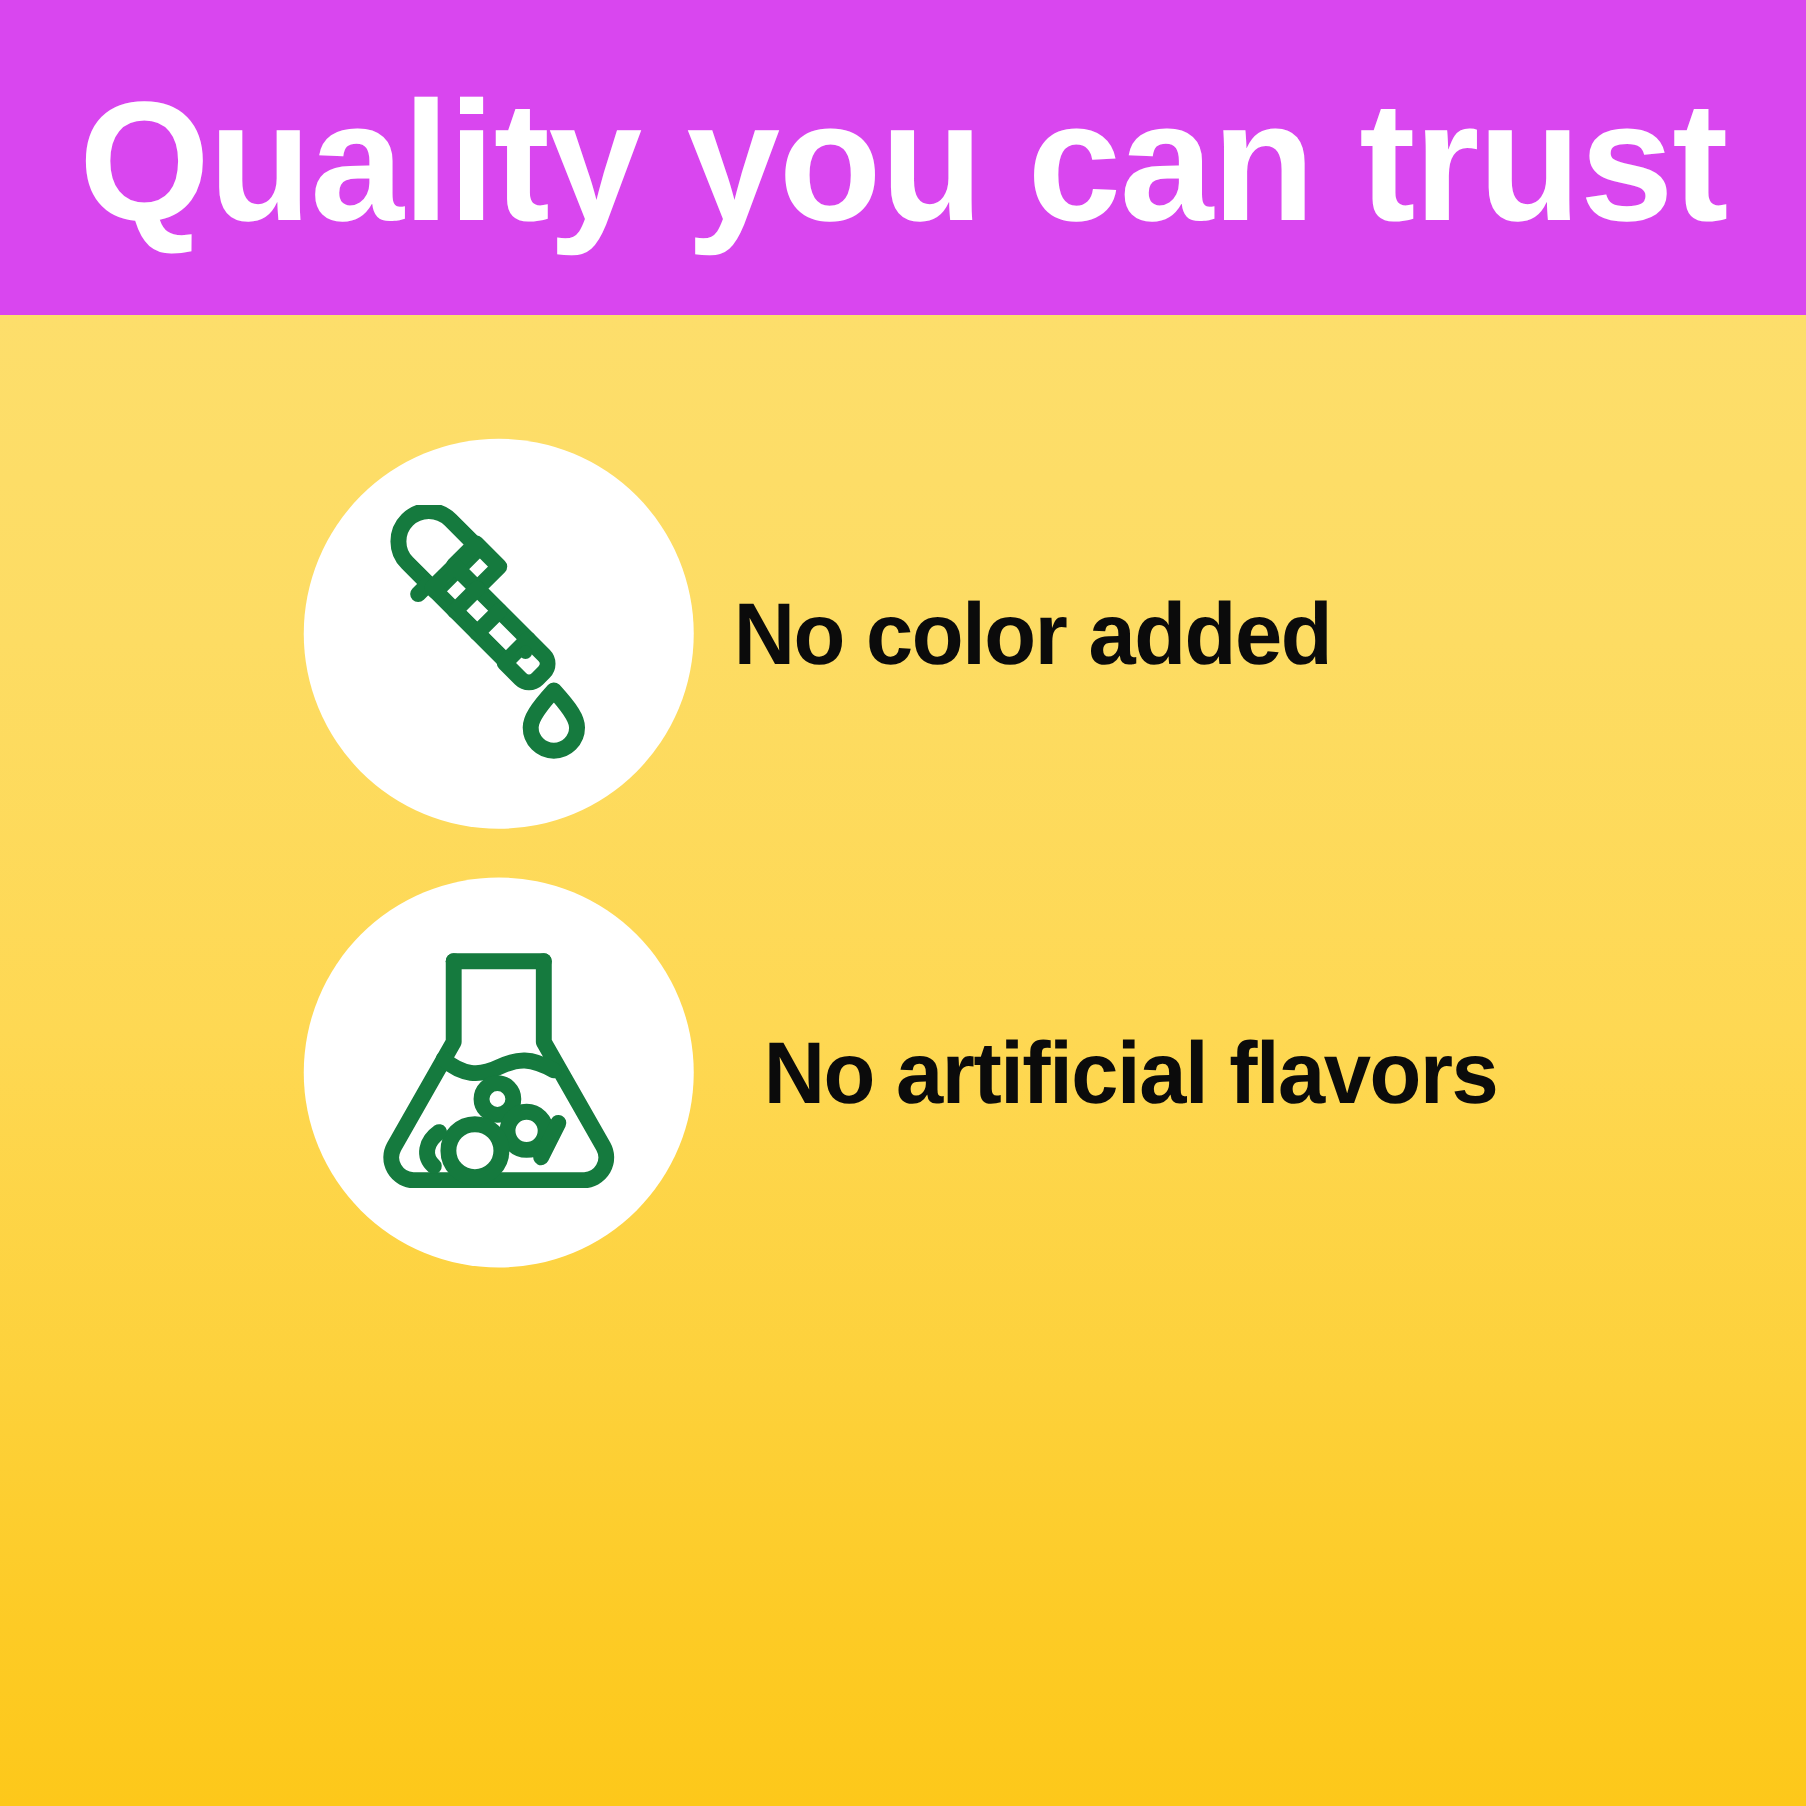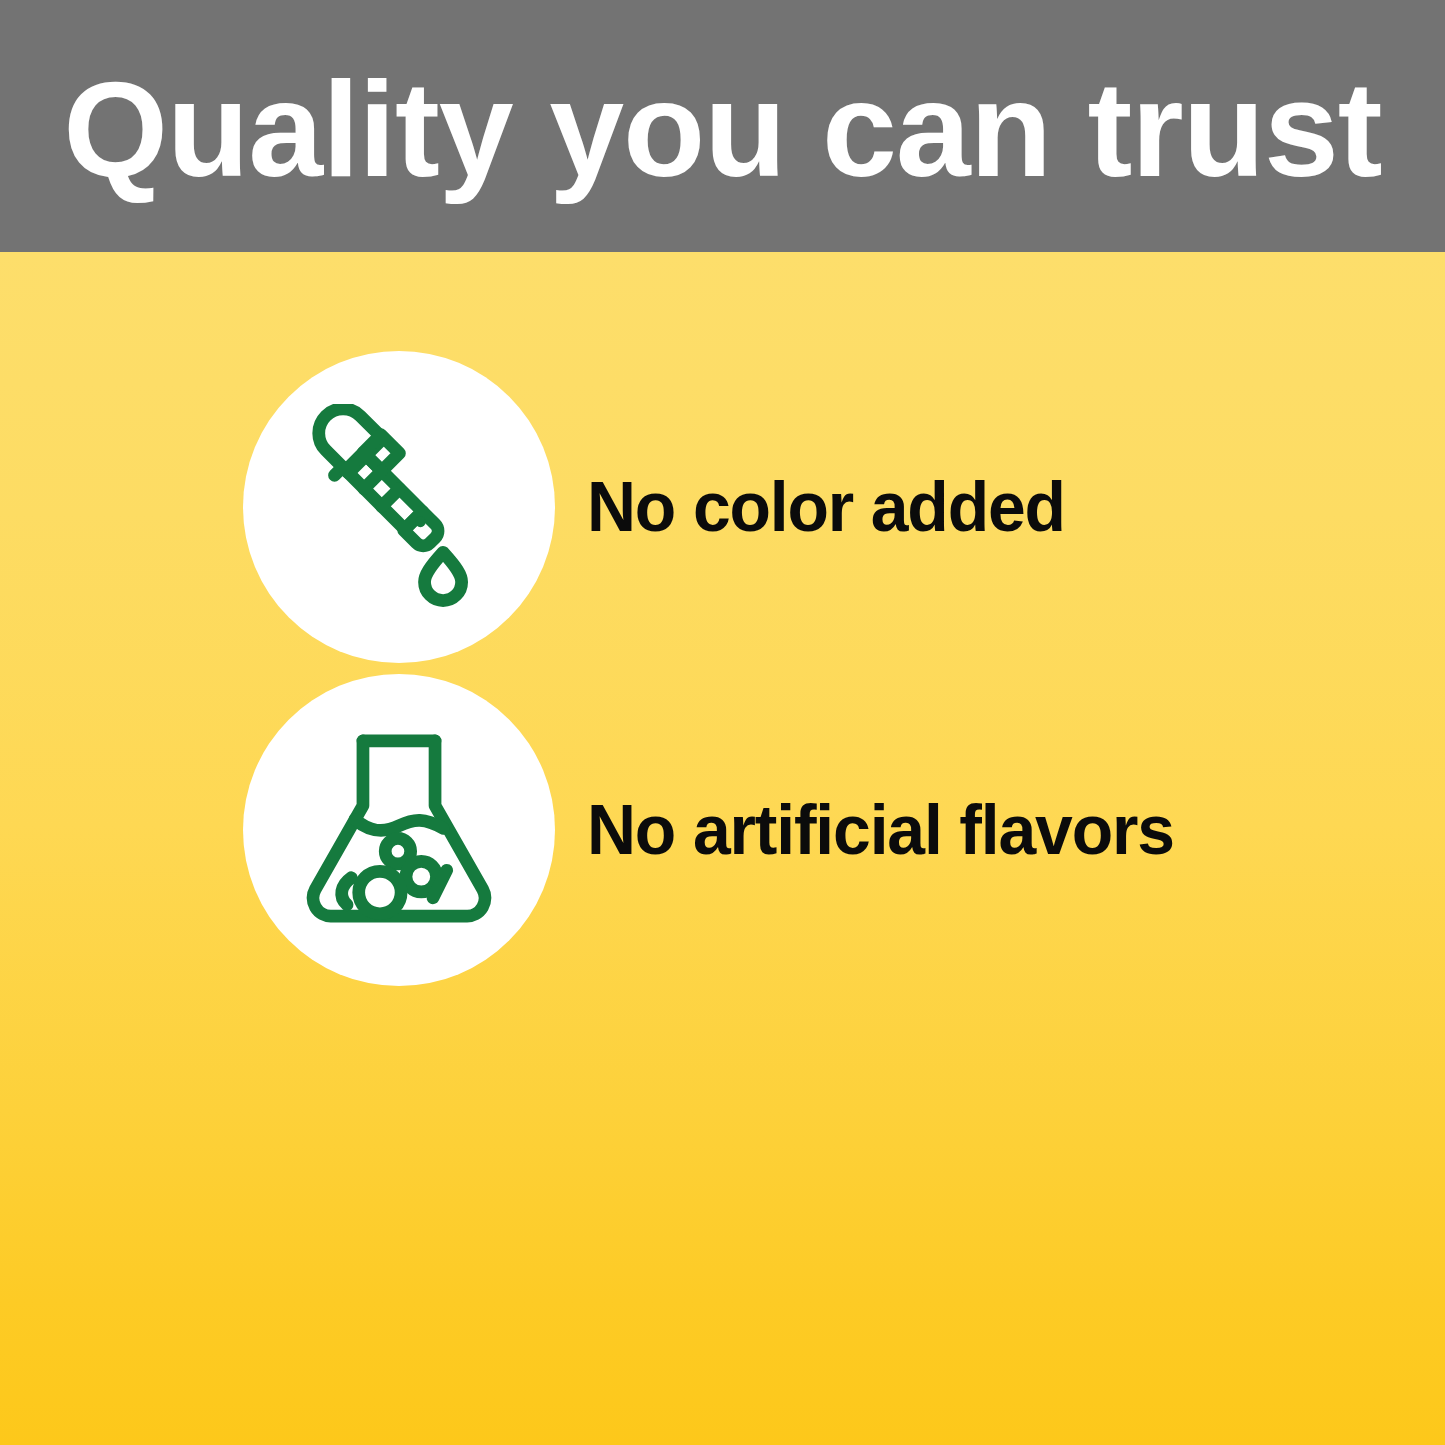--- a/index.html
+++ b/index.html
@@ -19,21 +19,21 @@
     background: #FDD84F;
   }
 
   
   .header-band {
     position: absolute;
     left: 0;
     top: 0;
     width: 1445px;
     height: 252px;
-    background: #737373;
+    background: #d946ef;
     box-sizing: border-box;
   }
   .header-title {
     position: absolute;
     left: 0;
     top: 0;
     width: 1445px;
     height: 252px;
     display: flex;
     align-items: center;
@@ -77,21 +77,21 @@
   }
   .feature-row {
     position: absolute;
     left: 0;
     width: 1445px;
     height: 312px;
     display: flex;
     align-items: center;
   }
   .feature-row.row-0 { top: 99px; }
-  .feature-row.row-1 { top: 422px; }
+  .feature-row.row-1 { top: 450px; gap: 24px; }
   .feature-row.row-2 { top: 780px; }
 
   .icon-badge {
     position: relative;
     flex: 0 0 auto;
     margin-left: 243px;
     width: 312px;
     height: 312px;
     border-radius: 50%;
     background: #FFFFFF;

